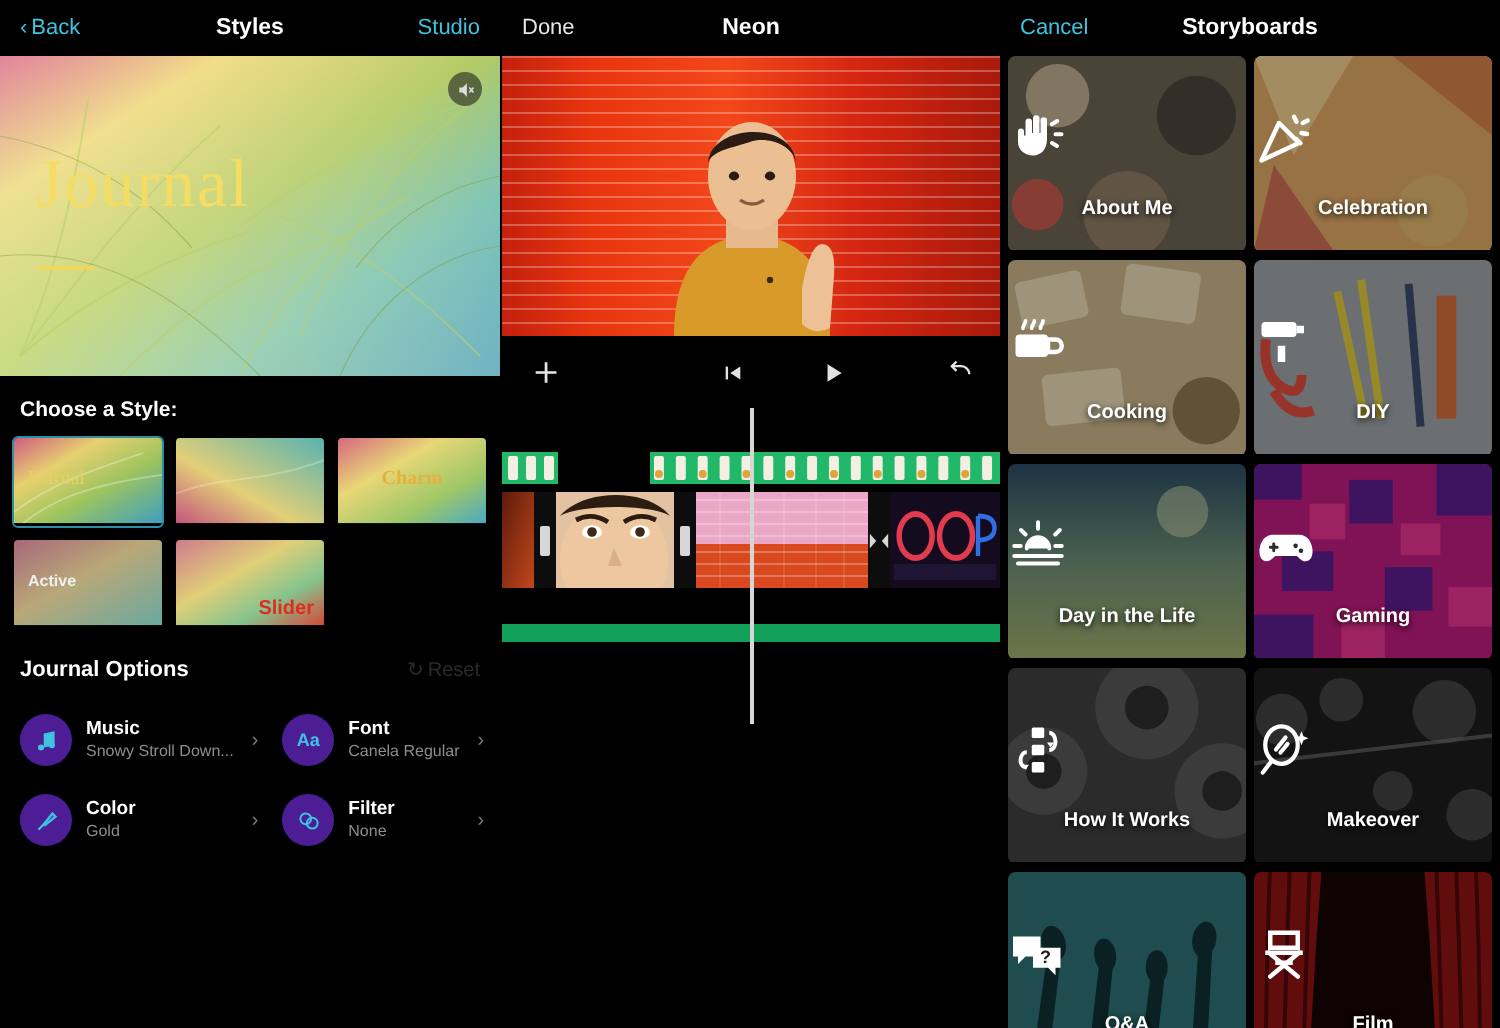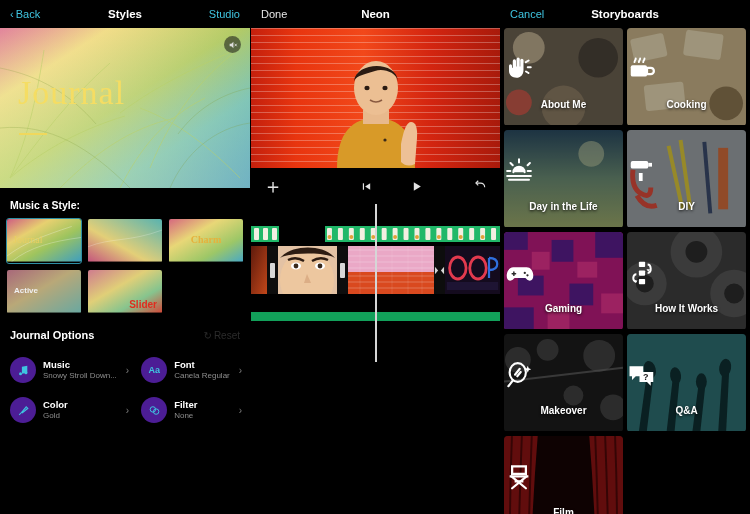--- a/index.html
+++ b/index.html
@@ -142,21 +142,21 @@
       <div class="journal-word">Journal</div>
       <div class="journal-rule"></div>
       <div class="mute-btn">
         <svg width="10" height="10" viewBox="0 0 24 24" fill="#ddd">
             <path d="M4 9v6h4l5 5V4L8 9H4z"></path>
             <path d="M16 9l5 6M21 9l-5 6" stroke="#ddd" stroke-width="2" fill="none"></path>
           </svg>
       </div>
     </div>
 
-    <div class="section-label">Music a Style:</div>
+    <div class="section-label">Choose a Style:</div>
 
     <div class="thumb-grid">
       <div class="thumb sel-teal">
         <svg class="thumb-bg" viewBox="0 0 80 46" preserveAspectRatio="none">
           <defs>
               <linearGradient id="t1" x1="0" y1="0" x2="1" y2="1">
                 <stop offset="0" stop-color="#cf5e82"></stop>
                 <stop offset="0.3" stop-color="#e7d070"></stop>
                 <stop offset="0.6" stop-color="#9ec45e"></stop>
                 <stop offset="1" stop-color="#3f9fbf"></stop>
@@ -498,40 +498,84 @@
         <div class="sb-scrim"></div>
         <div class="sb-ico">
           <svg width="30" height="30" viewBox="0 0 24 24" fill="#fff">
               <path d="M7 11V5.5a1.3 1.3 0 1 1 2.6 0V10h.4V4.2a1.3 1.3 0 1 1 2.6 0V10h.4V5a1.3 1.3 0 1 1 2.6 0v7.5c0 4-2.4 6.5-5.6 6.5S4 16.8 4 13.6V9.4a1.2 1.2 0 0 1 2.4 0V11z"></path>
               <path d="M17.5 6.5l2.2-1.3M19 10.5h2.4M17.6 14l2 1.2" stroke="#fff" stroke-width="1.6" stroke-linecap="round"></path>
             </svg>
         </div>
         <div class="sb-name">About Me</div>
       </div>
 
+      <div class="sb-card">
+        <svg class="sb-bg" viewBox="0 0 120 98" preserveAspectRatio="none">
+          <rect width="120" height="98" fill="#d8a463"></rect>
+          <path d="M0,0 L50,0 L20,50 Z" fill="#e8c98a"></path>
+            <path d="M70,0 L120,0 L120,40 Z" fill="#cf7d4a"></path>
+          <path d="M0,98 L40,98 L10,55 Z" fill="#c96a52"></path>
+            <circle cx="90" cy="78" r="18" fill="#d9b06a"></circle>
+        </svg>
+        <div class="sb-scrim"></div>
+        <div class="sb-ico">
+          <svg width="30" height="30" viewBox="0 0 24 24" fill="none" stroke="#fff" stroke-width="1.8" stroke-linejoin="round">
+              <path d="M3 21l7-15 8 8z" fill="#fff" fill-opacity="0"></path>
+              <path d="M16 3.5l1 2M19.5 6l2-1M19 10l2.2.4M17 12.5l1.6 1.6" stroke-linecap="round"></path>
+            </svg>
+        </div>
+        <div class="sb-name">Celebration</div>
+      </div>
 
       <div class="sb-card">
         <svg class="sb-bg" viewBox="0 0 120 98" preserveAspectRatio="none">
           <rect width="120" height="98" fill="#c6b187"></rect>
           <g fill="#e2d4b0">
               <rect x="5" y="8" width="34" height="24" rx="3" transform="rotate(-12 22 20)"></rect>
               <rect x="58" y="4" width="38" height="26" rx="3" transform="rotate(8 77 17)"></rect>
               <rect x="18" y="56" width="40" height="26" rx="3" transform="rotate(-6 38 69)"></rect>
             </g>
           <circle cx="100" cy="76" r="17" fill="#8a7450"></circle>
         </svg>
         <div class="sb-scrim"></div>
         <div class="sb-ico">
           <svg width="30" height="30" viewBox="0 0 24 24" fill="#fff">
               <rect x="3" y="9" width="13" height="9" rx="1.5"></rect>
               <path d="M16 11h3a2.5 2.5 0 0 1 0 5h-3z" fill="none" stroke="#fff" stroke-width="1.8"></path>
               <path d="M6 6.5c0-1.4 1-1.6 1-3M9.5 6.5c0-1.4 1-1.6 1-3M13 6.5c0-1.4 1-1.6 1-3" stroke="#fff" stroke-width="1.5" fill="none" stroke-linecap="round"></path>
             </svg>
         </div>
         <div class="sb-name">Cooking</div>
+      </div>
+
+      <div class="sb-card">
+        <svg class="sb-bg" viewBox="0 0 120 98" preserveAspectRatio="none">
+          <rect width="120" height="98" fill="#9aa0a4"></rect>
+          <g stroke="#d84a3a" stroke-width="5" fill="none">
+              <path d="M6,40 q-2,18 8,24 q10,6 10,-6"></path>
+              <path d="M10,66 q8,14 20,10"></path>
+            </g>
+          <g stroke="#d8c53a" stroke-width="4" fill="none">
+              <path d="M42,16 l14,64"></path>
+              <path d="M54,10 l10,70"></path>
+            </g>
+          <g stroke="#3a4a6a" stroke-width="4" fill="none">
+              <path d="M78,12 l6,72"></path>
+            </g>
+          <rect x="92" y="18" width="10" height="62" fill="#cf6a3a"></rect>
+        </svg>
+        <div class="sb-scrim"></div>
+        <div class="sb-ico">
+          <svg width="30" height="30" viewBox="0 0 24 24" fill="#fff">
+              <rect x="3" y="4" width="14" height="6" rx="1.5"></rect>
+              <rect x="17" y="5.5" width="3" height="3"></rect>
+              <path d="M11 10v3.5h-1.5V20h3v-6.5H11z"></path>
+            </svg>
+        </div>
+        <div class="sb-name">DIY</div>
       </div>
 
       <div class="sb-card">
         <svg class="sb-bg" viewBox="0 0 120 98" preserveAspectRatio="none">
           <defs>
               <linearGradient id="dl" x1="0" y1="0" x2="0" y2="1">
                 <stop offset="0" stop-color="#2a4a60"></stop>
                 <stop offset="0.5" stop-color="#6a8a72"></stop>
                 <stop offset="1" stop-color="#9aa86a"></stop>
               </linearGradient>
@@ -541,47 +585,20 @@
         </svg>
         <div class="sb-scrim"></div>
         <div class="sb-ico">
           <svg width="30" height="30" viewBox="0 0 24 24" fill="none" stroke="#fff" stroke-width="1.6" stroke-linecap="round">
             <path d="M12 2.5v2.6M5.2 5.6l1.8 1.8M2.5 12h2.6M18.9 7.4l1.8-1.8M18.9 12h2.6"></path>
             <path d="M7.5 13a4.5 4.5 0 0 1 9 0" fill="#fff"></path>
             <path d="M2.5 16h19M4 19h16"></path>
           </svg>
         </div>
         <div class="sb-name">Day in the Life</div>
-      </div>
-
-      <div class="sb-card">
-        <svg class="sb-bg" viewBox="0 0 120 98" preserveAspectRatio="none">
-          <rect width="120" height="98" fill="#9aa0a4"></rect>
-          <g stroke="#d84a3a" stroke-width="5" fill="none">
-              <path d="M6,40 q-2,18 8,24 q10,6 10,-6"></path>
-              <path d="M10,66 q8,14 20,10"></path>
-            </g>
-          <g stroke="#d8c53a" stroke-width="4" fill="none">
-              <path d="M42,16 l14,64"></path>
-              <path d="M54,10 l10,70"></path>
-            </g>
-          <g stroke="#3a4a6a" stroke-width="4" fill="none">
-              <path d="M78,12 l6,72"></path>
-            </g>
-          <rect x="92" y="18" width="10" height="62" fill="#cf6a3a"></rect>
-        </svg>
-        <div class="sb-scrim"></div>
-        <div class="sb-ico">
-          <svg width="30" height="30" viewBox="0 0 24 24" fill="#fff">
-              <rect x="3" y="4" width="14" height="6" rx="1.5"></rect>
-              <rect x="17" y="5.5" width="3" height="3"></rect>
-              <path d="M11 10v3.5h-1.5V20h3v-6.5H11z"></path>
-            </svg>
-        </div>
-        <div class="sb-name">DIY</div>
       </div>
 
       <div class="sb-card">
         <svg class="sb-bg" viewBox="0 0 120 98" preserveAspectRatio="none">
           <rect width="120" height="98" fill="#b81a7c"></rect>
           <g fill="#5a1d8c">
               <rect x="0" y="0" width="24" height="18"></rect>
               <rect x="48" y="8" width="22" height="22"></rect>
               <rect x="92" y="0" width="28" height="26"></rect>
               <rect x="14" y="44" width="26" height="20"></rect>

